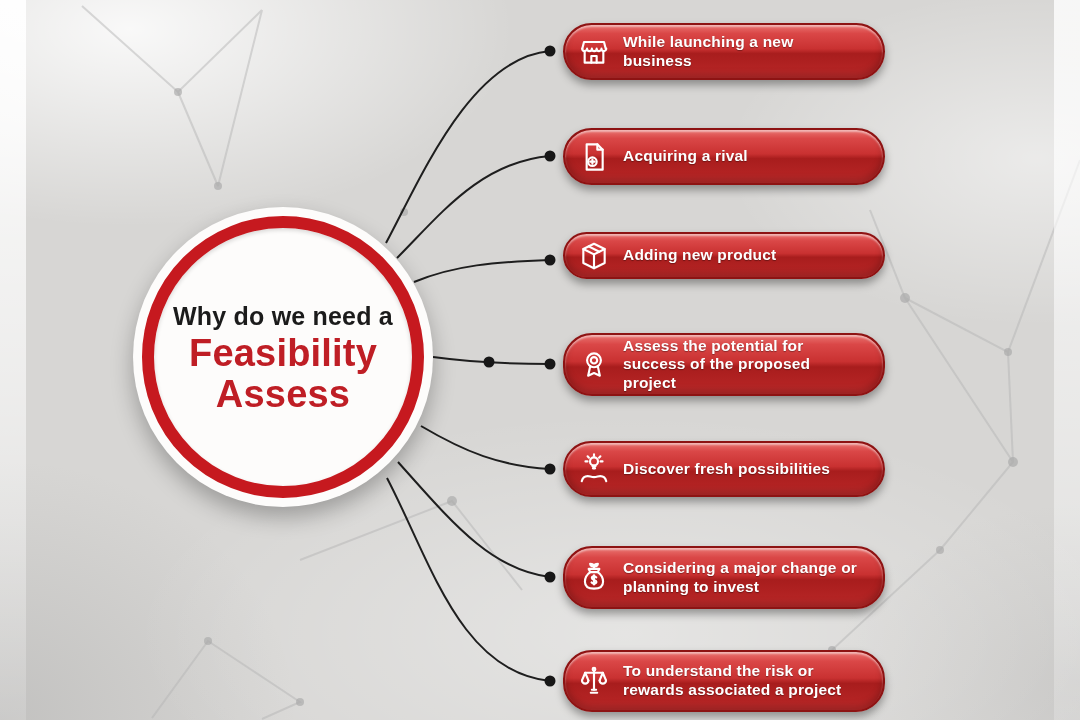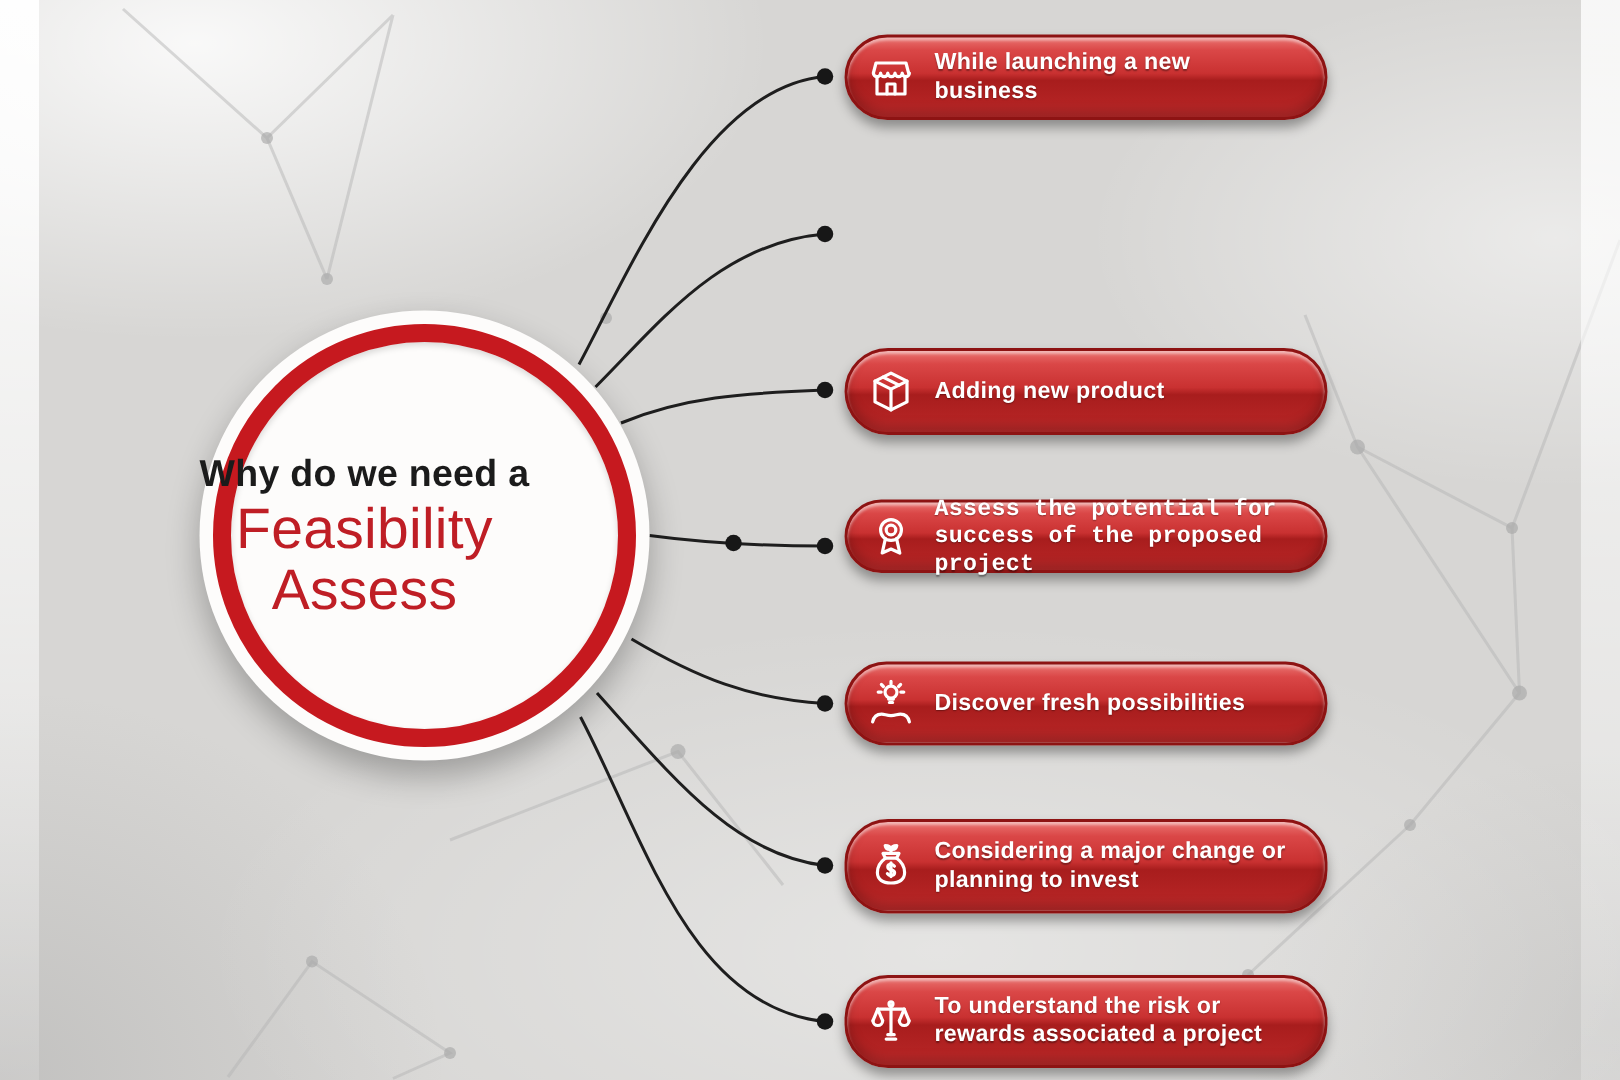--- a/index.html
+++ b/index.html
@@ -17,29 +17,29 @@
   .edge-strip{position:absolute;top:0;height:100%;width:26px;pointer-events:none;}
   .edge-left{left:0;background:linear-gradient(180deg,rgba(255,255,255,.95) 0%,rgba(255,255,255,.55) 55%,rgba(255,255,255,.15) 100%);}
   .edge-right{right:0;background:linear-gradient(180deg,rgba(255,255,255,.8) 0%,rgba(255,255,255,.45) 60%,rgba(255,255,255,.2) 100%);}
   .bg-net{position:absolute;left:0;top:0;z-index:0;}
   .connectors{position:absolute;left:0;top:0;z-index:2;}
 
   
   .hub{
     position:absolute;left:133px;top:207px;width:300px;height:300px;border-radius:50%;
     background:#fdfcfb;box-shadow:0 10px 22px rgba(0,0,0,.28);z-index:3;
-    display:flex;align-items:center;justify-content:flex-start;
+    display:flex;align-items:center;justify-content:center;
   }
   .hub-ring{
     position:absolute;inset:9px;border-radius:50%;border:12px solid #c6191f;
     box-shadow:inset 0 2px 4px rgba(0,0,0,.15);
   }
   .hub-text{position:relative;text-align:center;z-index:1;padding-top:2px;}
   .hub-line1{font-size:25px;font-weight:700;color:#1b1b1b;letter-spacing:.2px;line-height:1.25;}
-  .hub-line2,.hub-line3{font-size:38px;font-weight:400;color:#bf1e25;line-height:1.08;letter-spacing:.2px;}
+  .hub-line2,.hub-line3{font-size:38px;font-weight:700;color:#bf1e25;line-height:1.08;letter-spacing:.2px;}
 
   
   .bar{
     position:absolute;left:563px;width:322px;border-radius:29px;z-index:3;
     display:flex;align-items:center;box-sizing:border-box;
     background:linear-gradient(180deg,#ea7370 0%,#da4747 16%,#c93131 45%,#a81d1d 54%,#b32323 82%,#c22c2c 100%);
     border:2px solid #8d1313;
     box-shadow:0 5px 8px rgba(0,0,0,.35),
                inset 0 2px 2px rgba(255,255,255,.5),
                inset 0 -4px 7px rgba(0,0,0,.22);
@@ -47,22 +47,22 @@
   .bar .icon{
     flex:0 0 58px;display:flex;align-items:center;justify-content:center;
   }
   .bar .label{
     flex:1;color:#ffffff;font-size:15.5px;font-weight:700;line-height:1.2;
     letter-spacing:.2px;padding-right:18px;
     text-shadow:0 1px 1px rgba(0,0,0,.35);
   }
   .b1{top:23px;height:57px;}
   .b2{top:128px;height:57px;}
-  .b3{top:232px;height:58px;}
-  .b4{top:333px;height:49px;font-family:Liberation Mono, monospace;}
+  .b3{top:232px;height:47px;}
+  .b4{top:333px;height:63px;}
   .b5{top:441px;height:56px;}
   .b6{top:546px;height:63px;justify-content:flex-end;}
   .b7{top:650px;height:62px;}
 </style>
 </head>
 <body>
 
 <div id="canvas">
 
   <svg class="bg-net" width="1080" height="720" viewBox="0 0 1080 720">
@@ -127,20 +127,31 @@
       <svg width="32" height="32" viewBox="0 0 24 24" fill="none" stroke="#fff" stroke-width="1.6" stroke-linecap="round" stroke-linejoin="round">
         <path d="M3.2 9.5 4.5 4.5h15l1.3 5"></path>
         <path d="M3.2 9.5a1.8 1.8 0 0 0 3.6 0a1.8 1.8 0 0 0 3.6 0a1.8 1.8 0 0 0 3.6 0a1.8 1.8 0 0 0 3.6 0a1.8 1.8 0 0 0 3.6 0"></path>
         <path d="M5 12v8h14v-8"></path>
         <path d="M10 20v-5h4v5"></path>
       </svg>
     </span>
     <span class="label">While launching a new business</span>
   </div>
 
+  <div class="bar b2">
+    <span class="icon">
+      <svg width="32" height="32" viewBox="0 0 24 24" fill="none" stroke="#fff" stroke-width="1.6" stroke-linecap="round" stroke-linejoin="round">
+        <path d="M6.5 2.5h8l4 4v15h-12z"></path>
+        <path d="M14.5 2.5v4h4"></path>
+        <circle cx="10.8" cy="15.5" r="3.2"></circle>
+        <path d="M10.8 13.9v3.2M9.2 15.5h3.2"></path>
+      </svg>
+    </span>
+    <span class="label">Acquiring a rival</span>
+  </div>
 
   <div class="bar b3">
     <span class="icon">
       <svg width="32" height="32" viewBox="0 0 24 24" fill="none" stroke="#fff" stroke-width="1.6" stroke-linecap="round" stroke-linejoin="round">
         <path d="M12 2.8 20 6.8v10.4L12 21.2 4 17.2V6.8z"></path>
         <path d="M4 6.8l8 4 8-4"></path>
         <path d="M12 10.8V21.2"></path>
         <path d="M8 4.8l8 4"></path>
       </svg>
     </span>

